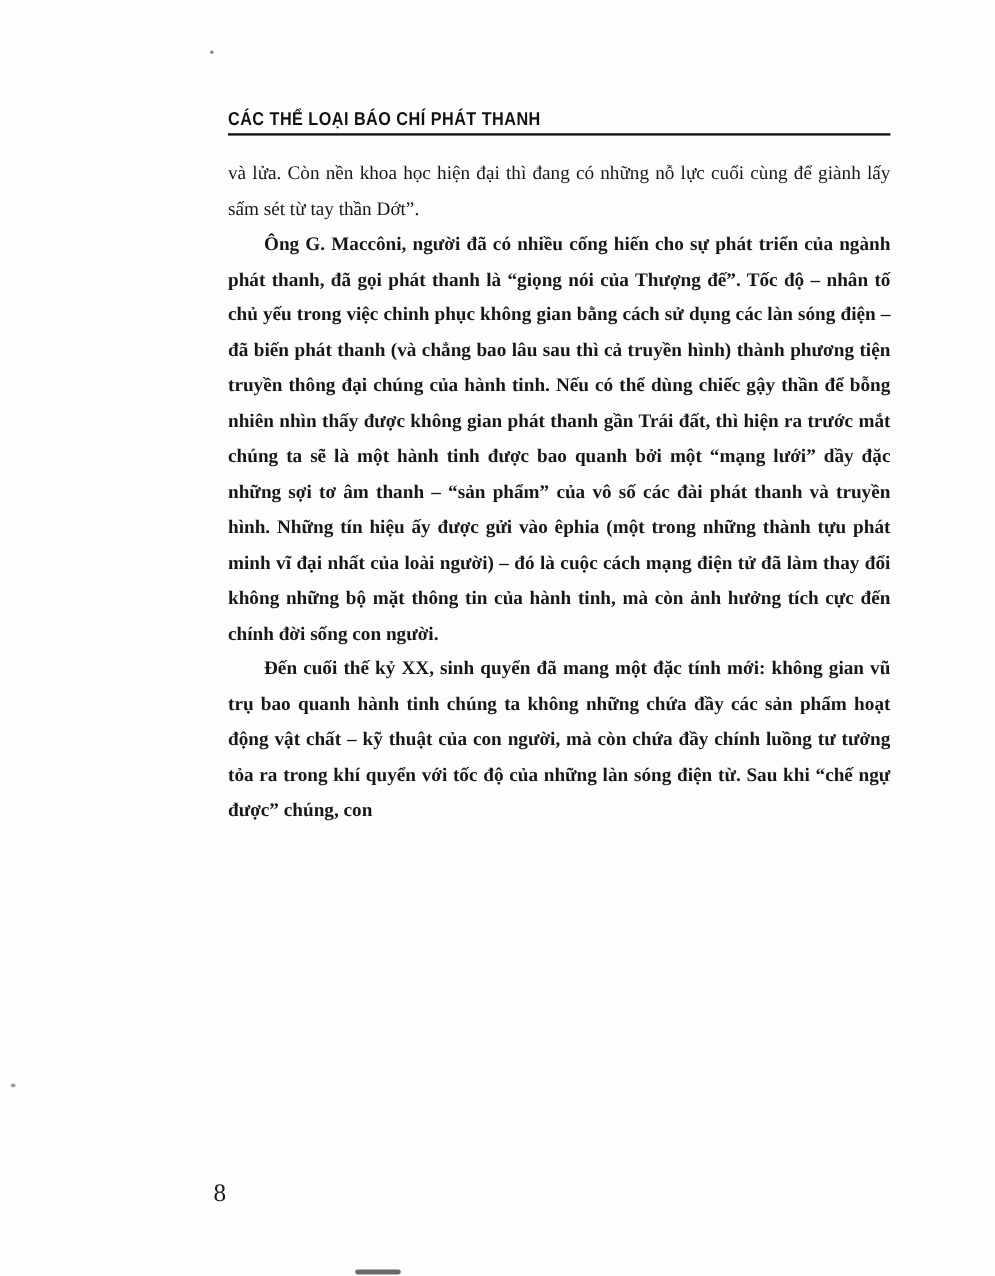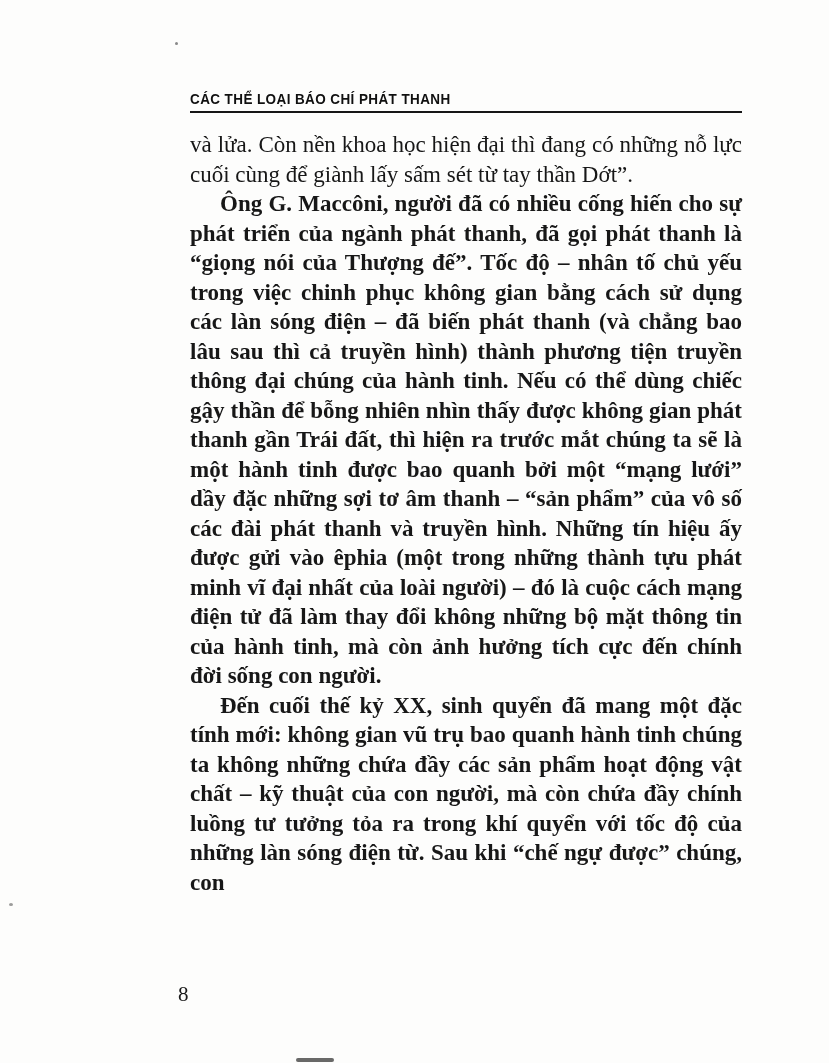--- a/index.html
+++ b/index.html
@@ -34,21 +34,21 @@
     white-space: nowrap;
   }
   .head-rule {
     border: none;
     border-top: 2.5px solid #161616;
     margin: 6px 0 0 0;
     width: 100%;
   }
   .body-text {
     margin-top: 17px;
-    font-size: 23px;
+    font-size: 16px;
     line-height: 29.5px;
     text-align: justify;
     color: #171717;
   }
   .body-text p {
     margin: 0;
     padding: 0;
   }
   .body-text p.indent {
     text-indent: 30px;

